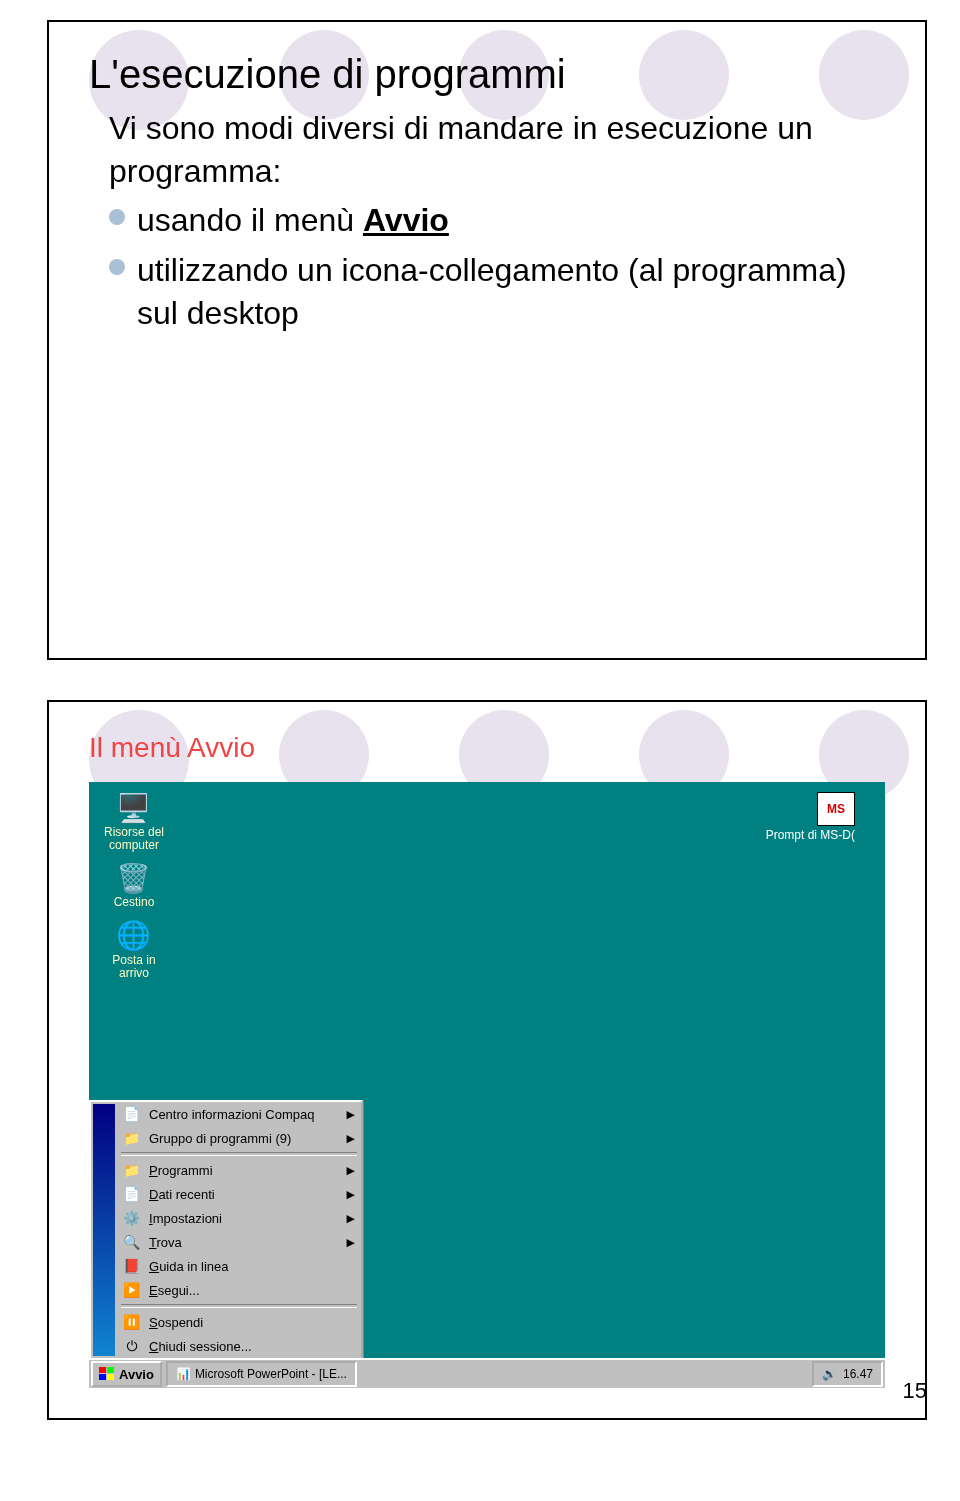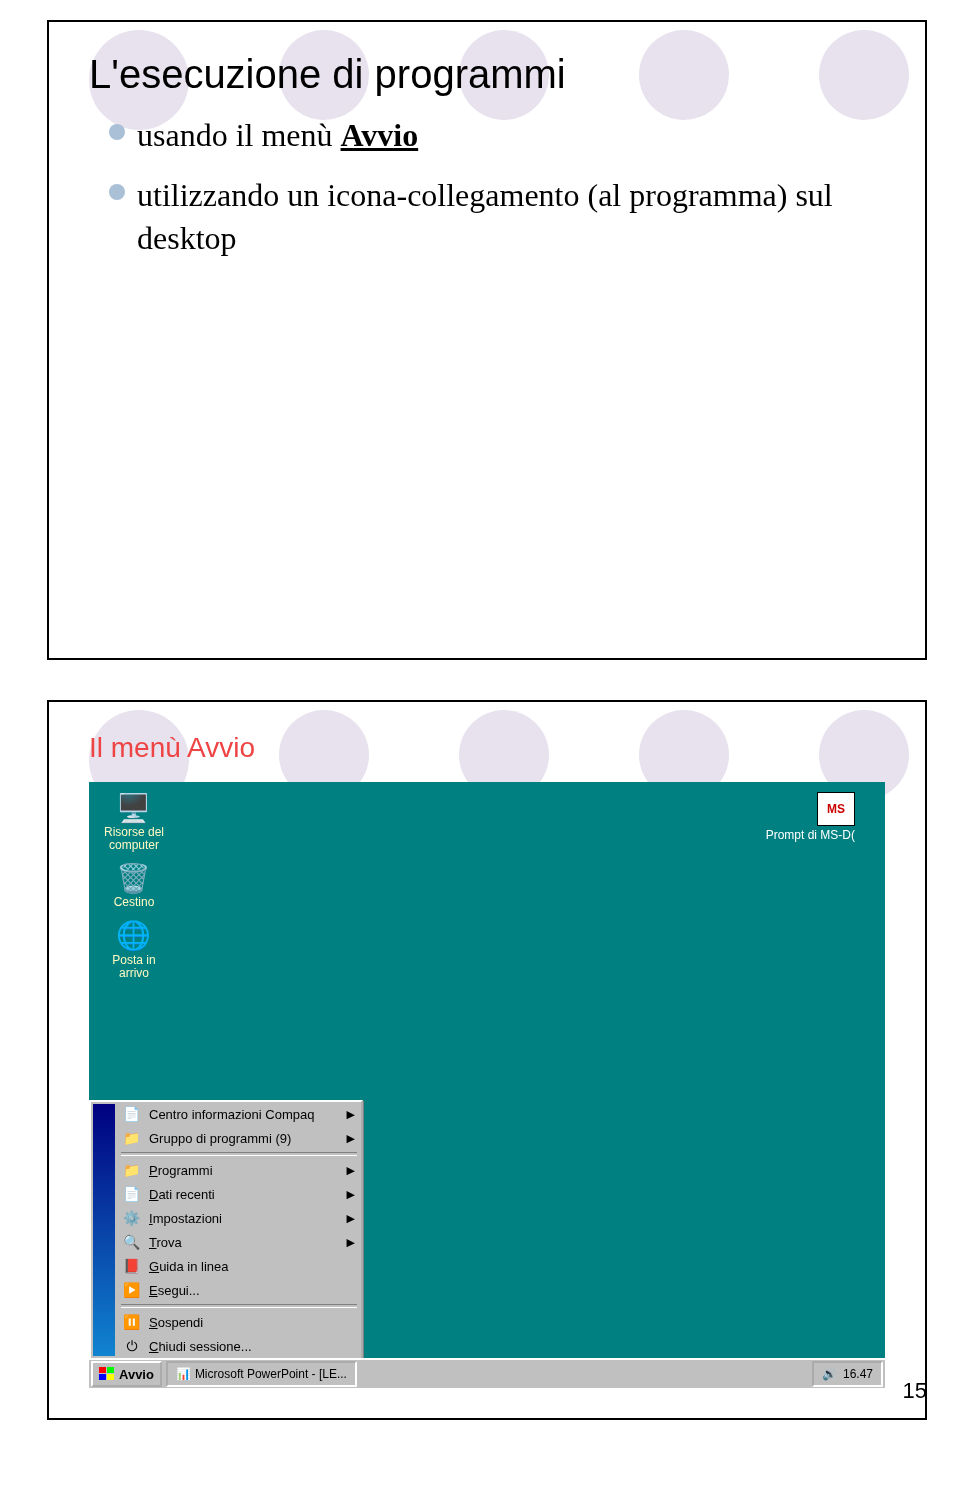--- a/index.html
+++ b/index.html
@@ -6,21 +6,21 @@
   .page{width:960px;margin:0 auto;position:relative;background:#fff;padding-left:7px;}
   .slide{position:relative;border:2px solid #000;box-sizing:border-box;margin:20px 40px 40px 40px;overflow:hidden;}
   .slide1{height:640px;}
   .slide2{height:720px;}
   
   .circles{position:absolute;top:8px;left:0;right:0;display:flex;gap:90px;padding-left:40px;}
   .circle{width:90px;height:90px;border-radius:50%;background:#d7cfe1;opacity:.6;}
   .circle.big{width:100px;height:100px;}
   .title{position:relative;font-size:40px;margin:30px 0 10px 40px;color:#000;}
   .body{position:relative;margin:10px 40px 0 60px;font-size:32px;color:#000;line-height:1.35;}
-  .b1{margin:17px 0 0 0;display:flex;gap:12px;font-family:Liberation Serif, serif;}
+  .b1{margin:6px 0 0 0;display:flex;gap:12px;}
   .dot{width:16px;height:16px;border-radius:50%;background:#a9c0d6;display:inline-block;flex:0 0 auto;margin-top:10px;}
   .u{text-decoration:underline;font-weight:bold;}
   .title2{position:relative;font-size:28px;margin:30px 0 6px 40px;color:#ef4444;}
   
   .desktop{position:absolute;left:40px;right:40px;top:80px;bottom:30px;background:#008080;font-family:Tahoma,Arial,sans-serif;font-size:13px;color:#000;}
   
   .dicons{position:absolute;top:10px;left:10px;display:flex;flex-direction:column;gap:10px;}
   .dicon{display:flex;flex-direction:column;align-items:center;width:70px;}
   .dicon .glyph{width:36px;height:32px;display:flex;align-items:center;justify-content:center;}
   .dicon .lbl{color:#fef9c3;text-align:center;font-size:12px;line-height:1.1;margin-top:2px;}
@@ -56,20 +56,21 @@
   <div class="slide slide1">
     <div class="circles">
       <div class="circle big"></div>
       <div class="circle"></div>
       <div class="circle"></div>
       <div class="circle"></div>
       <div class="circle"></div>
     </div>
     <div class="title">L'esecuzione di programmi</div>
     <div class="body">
+      <div>Vi sono modi diversi di mandare in esecuzione un programma:</div>
       <div id="bullets">
           <div class="b1">
             <span class="dot"></span>
             <span>usando il menù <span class="u">Avvio</span></span>
           </div>
           <div class="b1">
             <span class="dot"></span>
             <span>utilizzando  un icona-collegamento (al programma) sul desktop</span>
           </div>
         </div>

